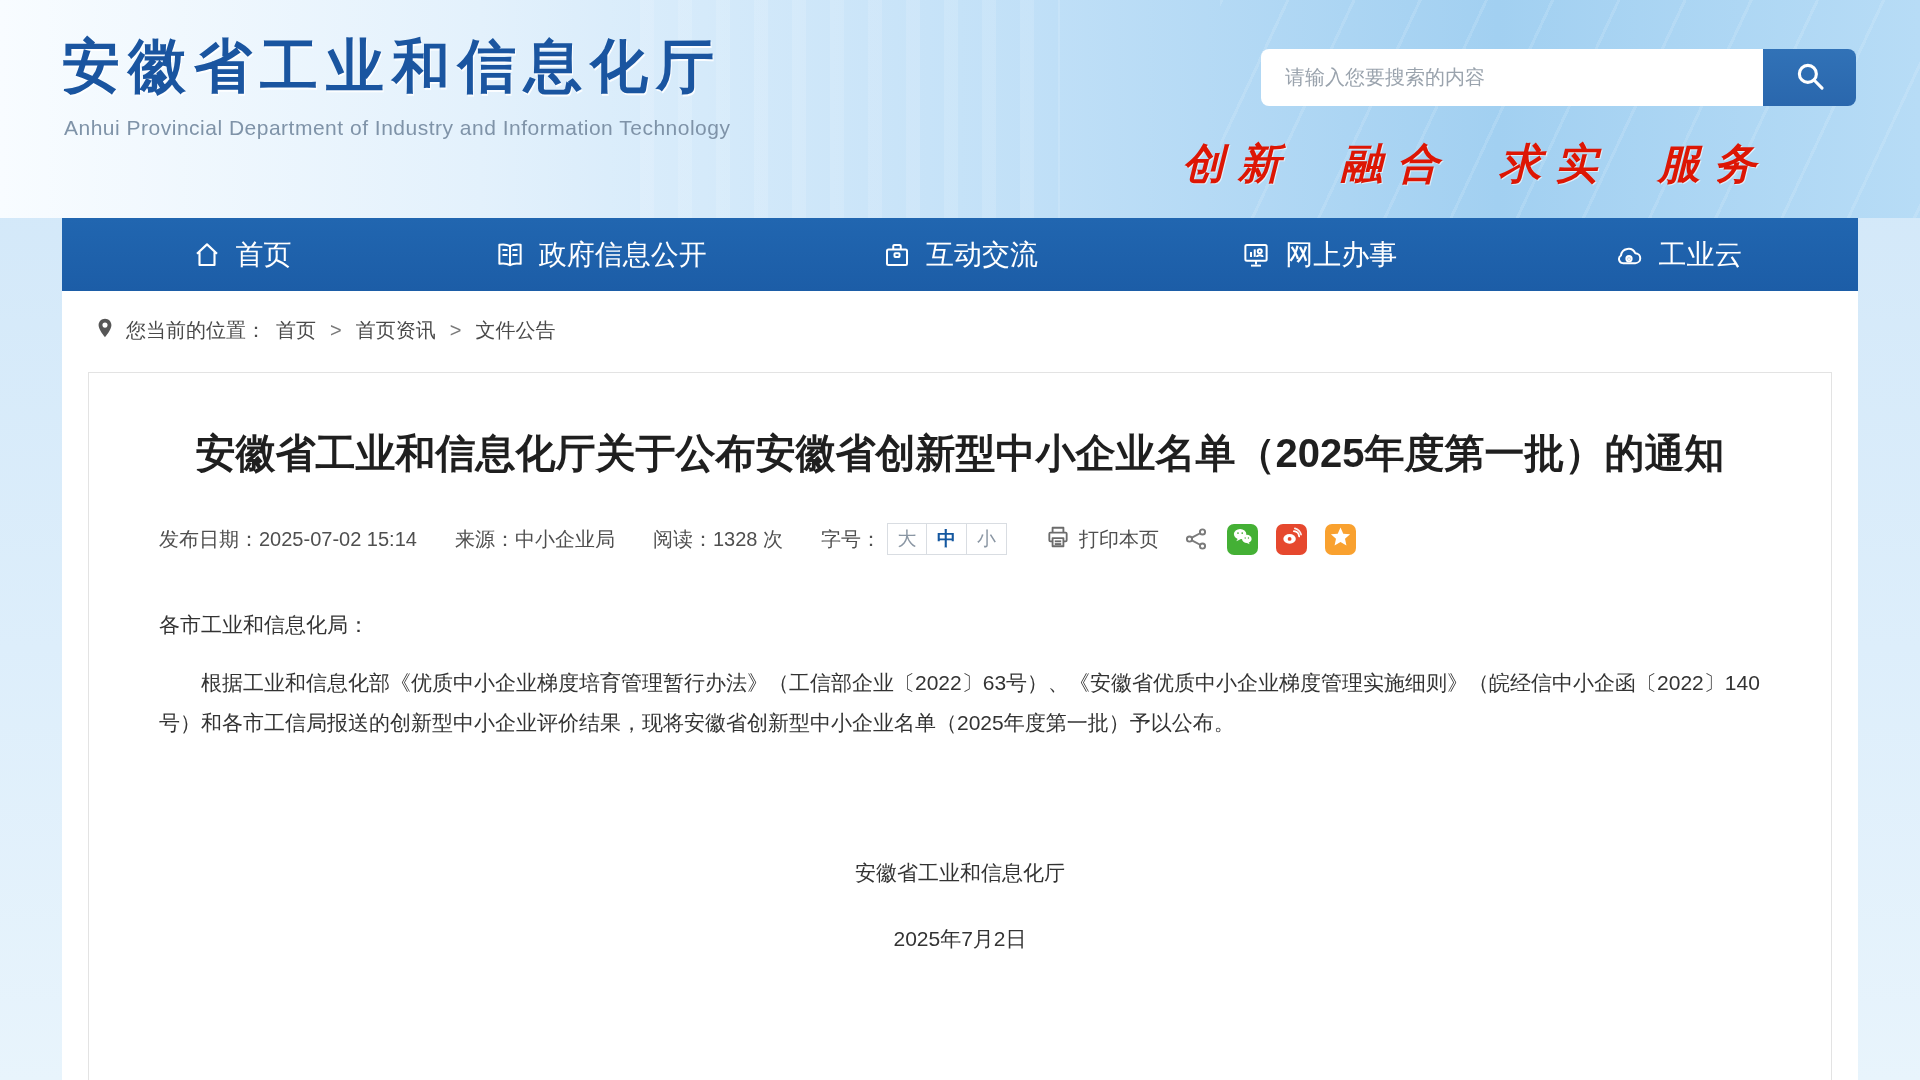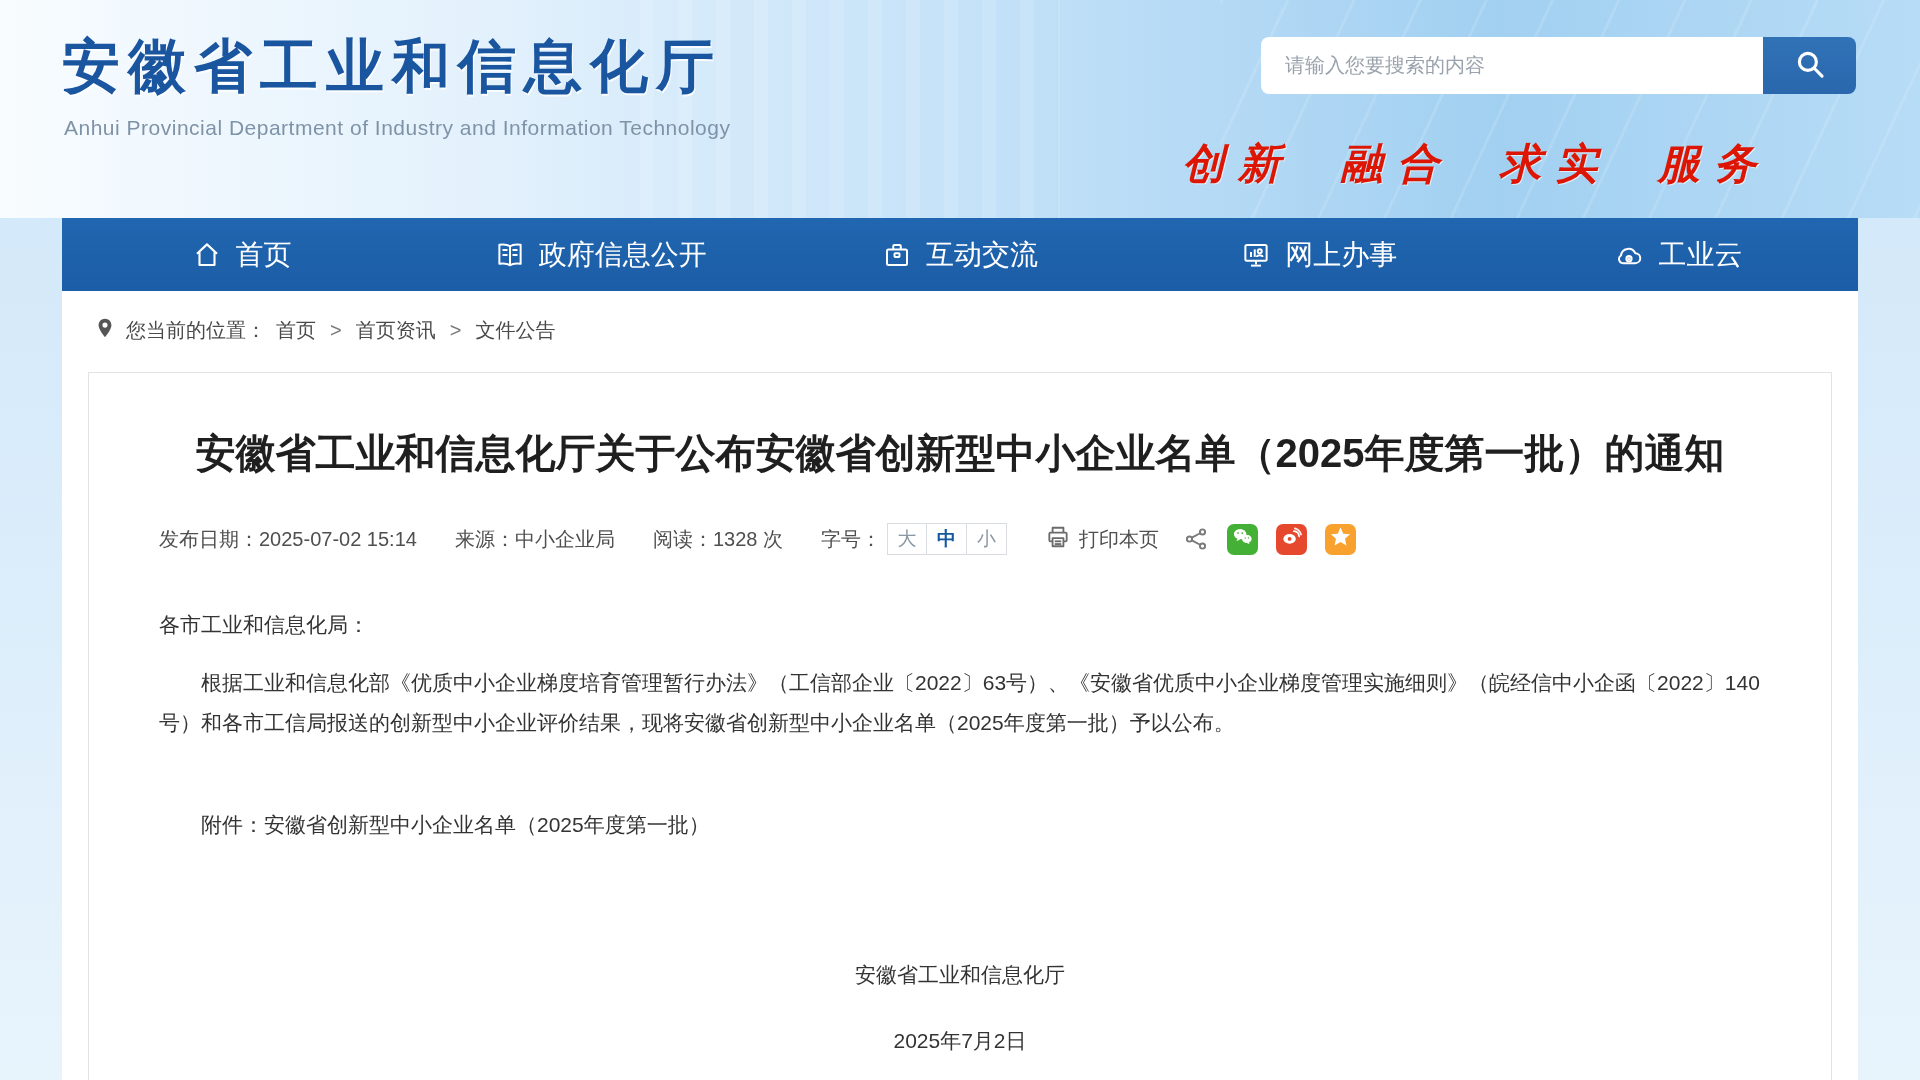--- a/index.html
+++ b/index.html
@@ -22,21 +22,21 @@
     background:repeating-linear-gradient(115deg,rgba(255,255,255,.18) 0 3px,rgba(255,255,255,0) 3px 60px); opacity:.7;}
   .site-title {
     position:absolute; left:62px; top:28px;
     font-size:58px; font-weight:bold; color:#1a55a0; letter-spacing:8px;
     text-shadow:1px 2px 0 rgba(255,255,255,.85);
   }
   .site-subtitle {
     position:absolute; left:64px; top:116px;
     font-size:21px; color:#7f93a8; letter-spacing:.5px;
   }
-  .search-area { position:absolute; top:37px; right:64px; display:flex; height:45px;margin-left:34px; }
+  .search-area { position:absolute; top:49px; right:64px; display:flex; height:45px;margin-left:34px; }
   .search-input {
     width:502px; height:57px; border:none; outline:none;
     border-radius:8px 0 0 8px; padding:0 24px; font-size:20px; color:#333;
     font-family:"Liberation Sans","DejaVu Sans",sans-serif;
   }
   .search-input::placeholder { color:#9aa3ad; }
   .search-btn {
     width:93px; height:57px; border:none; cursor:pointer;
     background:linear-gradient(180deg,#3172b7,#2a67ad);
     border-radius:0 8px 8px 0; display:flex; align-items:center; justify-content:center;
@@ -281,20 +281,19 @@
               <path d="M12 2.5 L14.9 9 L22 9.7 L16.7 14.4 L18.2 21.5 L12 17.8 L5.8 21.5 L7.3 14.4 L2 9.7 L9.1 9 Z"></path>
             </svg>
           </span>
         </span>
       </span>
     </div>
 
     <div class="article-body">
       <p class="salutation">各市工业和信息化局：</p>
       <p class="body-paragraph">根据工业和信息化部《优质中小企业梯度培育管理暂行办法》（工信部企业〔2022〕63号）、《安徽省优质中小企业梯度管理实施细则》（皖经信中小企函〔2022〕140号）和各市工信局报送的创新型中小企业评价结果，现将安徽省创新型中小企业名单（2025年度第一批）予以公布。</p>
-      <p class="attachment">附件：安徽省创新型中小企业名单（2025年度第一批）</p>
       <div class="signature-block">
         <div class="signature-name">安徽省工业和信息化厅</div>
         <div class="signature-date">2025年7月2日</div>
       </div>
     </div>
   </article>
 </main>
 
 </body></html>

